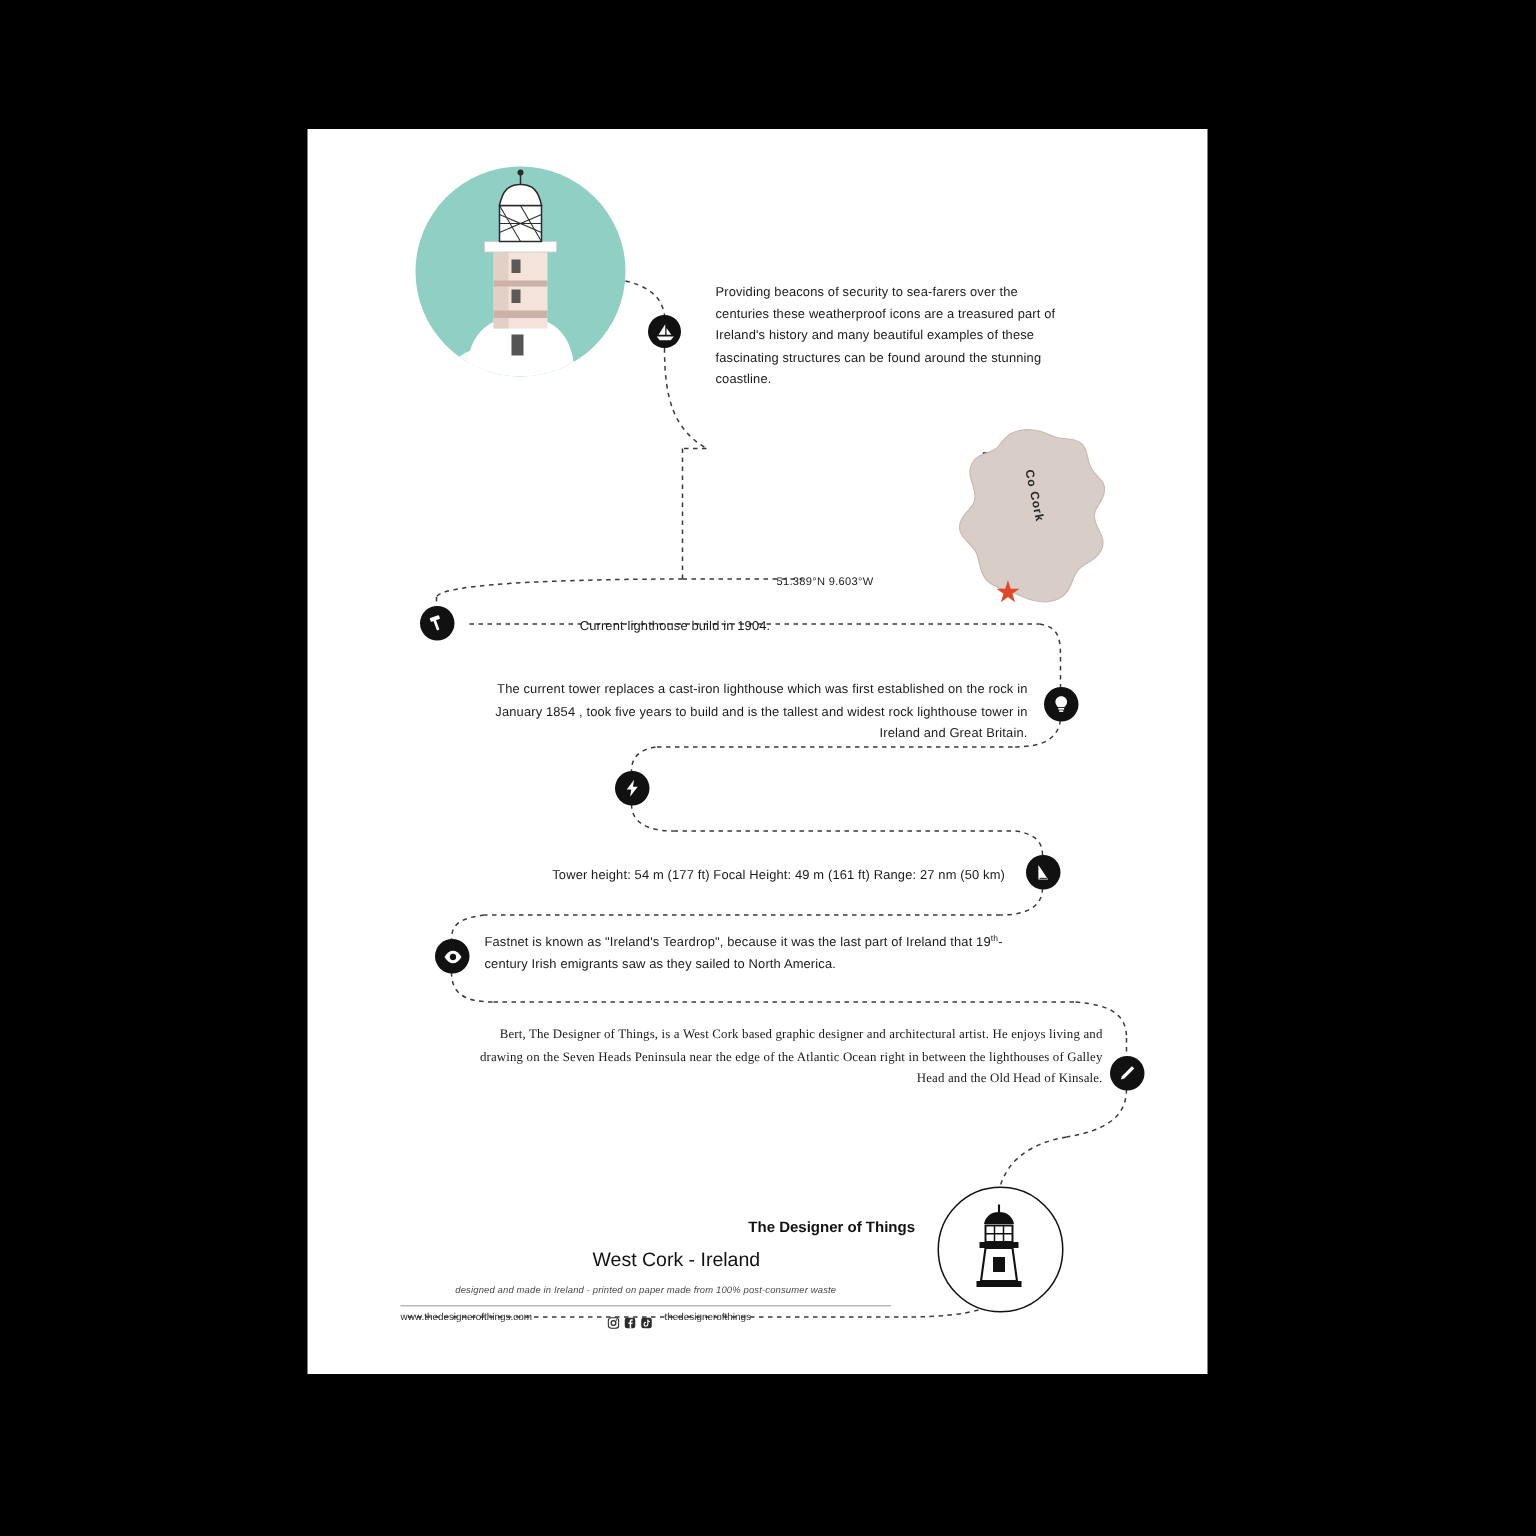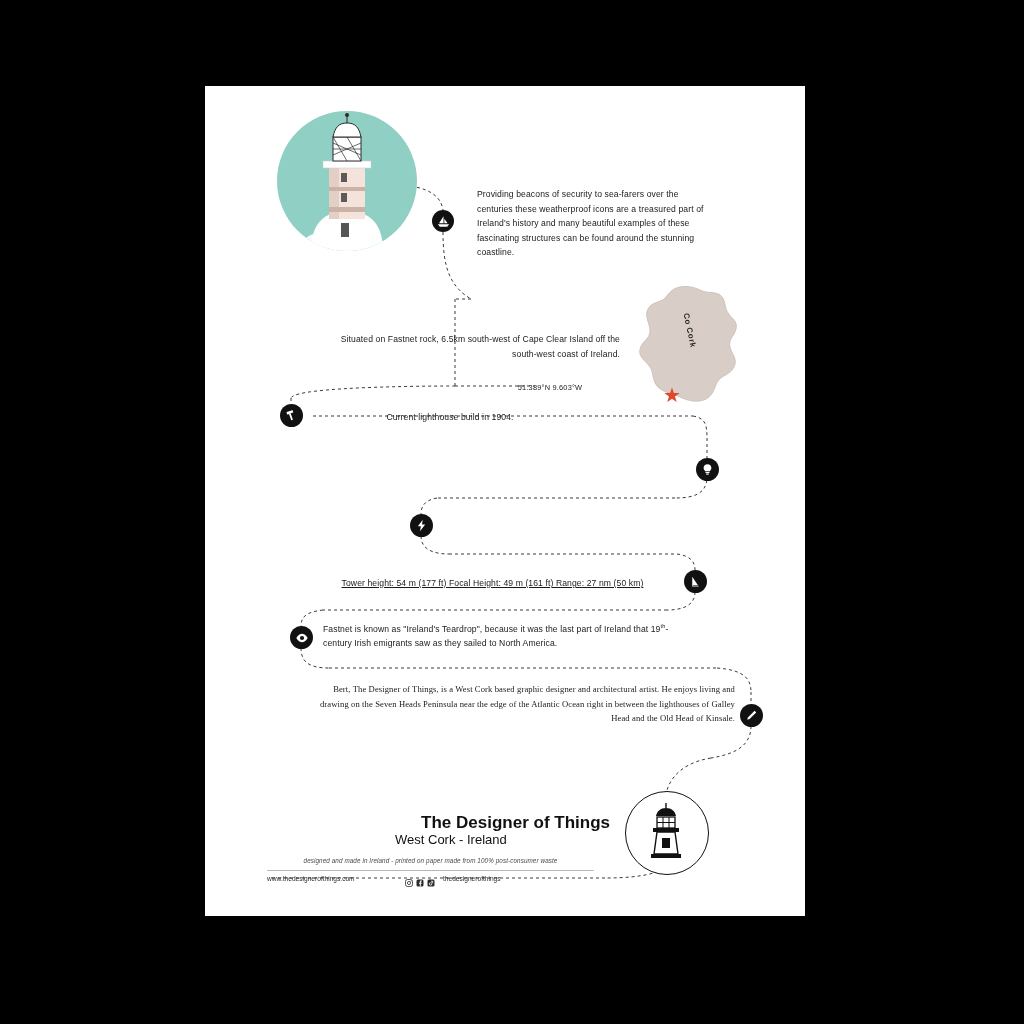--- a/index.html
+++ b/index.html
@@ -130,21 +130,21 @@
     letter-spacing: 0.2px;
   }
 
   
   #brand {
     position: absolute;
     left: 190px;
     top: 727px;
     width: 215px;
     text-align: right;
-    font-size: 17px;
+    font-size: 10px;
     font-weight: 700;
     color: #111;
   }
   #brand-sub {
     position: absolute;
     left: 190px;
     top: 746px;
     width: 215px;
     text-align: left;
     font-size: 13px;
@@ -310,53 +310,53 @@
         <path d="M44 8 C52 4 62 5 70 9 C78 13 84 10 90 14 C96 18 94 26 98 32
                  C102 38 108 40 106 48 C104 56 98 58 100 66 C102 74 108 78 104 86
                  C100 94 92 94 88 100 C84 106 84 114 76 118 C68 122 58 120 50 116
                  C42 112 34 112 28 106 C22 100 24 92 20 86 C16 80 8 76 10 68
                  C12 60 20 58 20 50 C20 42 14 36 18 28 C22 20 32 22 36 16 C39 12 41 10 44 8 Z" fill="#d9cdc7" stroke="#c8bab3" stroke-width="0.8"></path>
       </svg>
       <div id="cocork">Co Cork</div>
       <div id="star">★</div>
     </div>
 
-    <div class="txt" style="left:125px; top:246px; width:290px; text-align:right;">Situated on  Fastnet rock, 6.5km south-west of Cape Clear Island off the south-west coast of Ireland.</div>
 
     <div id="coords">51.389°N 9.603°W</div>
 
     <div class="badge" style="left:75px; top:318px; width:23px; height:23px;">
       <svg width="13" height="13" viewBox="0 0 16 16">
         <rect x="2" y="2.5" width="8" height="3.2" rx="0.6" fill="#ffffff" transform="rotate(-20 6 4)"></rect>
         <rect x="6" y="5" width="2.2" height="9" rx="0.8" fill="#ffffff" transform="rotate(-20 7 9)"></rect>
       </svg>
     </div>
     <div class="txt" style="left:115px; top:324px; width:260px; text-align:center;">Current lighthouse build in 1904.</div>
 
     <div class="badge" style="left:491px; top:372px; width:23px; height:23px;">
       <svg width="13" height="13" viewBox="0 0 16 16">
         <path d="M8 1.5 C10.8 1.5 12.8 3.6 12.8 6.2 C12.8 8 11.6 9.2 10.8 10.2 L5.2 10.2 C4.4 9.2 3.2 8 3.2 6.2 C3.2 3.6 5.2 1.5 8 1.5 Z" fill="#ffffff"></path>
         <rect x="5.6" y="11" width="4.8" height="1.4" fill="#ffffff"></rect>
         <rect x="6.3" y="13" width="3.4" height="1.3" fill="#ffffff"></rect>
       </svg>
     </div>
+    <div class="txt" style="left:118px; top:366px; width:362px; text-align:right;">The current tower replaces a cast-iron lighthouse which was first established on the rock in January 1854 , took five years to build and is the tallest and widest rock lighthouse tower in Ireland and Great Britain.</div>
 
     <div class="badge" style="left:205px; top:428px; width:23px; height:23px;">
       <svg width="13" height="13" viewBox="0 0 16 16">
         <path d="M9.5 1 L3.5 9 L7.2 9 L6.2 15 L12.5 6.8 L8.6 6.8 Z" fill="#ffffff"></path>
       </svg>
     </div>
 
     <div class="badge" style="left:479px; top:484px; width:23px; height:23px;">
       <svg width="13" height="13" viewBox="0 0 16 16">
         <path d="M4 2 L12 14 L4 14 Z" fill="#ffffff"></path>
         <line x1="5" y1="13" x2="11" y2="13" stroke="#111" stroke-width="0.8"></line>
       </svg>
     </div>
-    <div class="txt" style="left:110px; top:490px; width:355px; text-align:center;text-decoration:underline;">Tower height: 54 m (177 ft)  Focal Height: 49 m (161 ft)  Range: 27 nm (50 km)</div>
+    <div class="txt" style="left:110px; top:490px; width:355px; text-align:right;">Tower height: 54 m (177 ft)  Focal Height: 49 m (161 ft)  Range: 27 nm (50 km)</div>
 
     <div class="badge" style="left:85px; top:540px; width:23px; height:23px;">
       <svg width="14" height="14" viewBox="0 0 16 16">
         <path d="M1.5 8 C3.5 4.6 5.8 3.2 8 3.2 C10.2 3.2 12.5 4.6 14.5 8 C12.5 11.4 10.2 12.8 8 12.8 C5.8 12.8 3.5 11.4 1.5 8 Z" fill="#ffffff"></path>
         <circle cx="8" cy="8" r="2.4" fill="#111111"></circle>
       </svg>
     </div>
     <div class="txt" style="left:118px; top:533px; width:368px; text-align:left;"><span>Fastnet is known as "Ireland's Teardrop", because it was the last part of Ireland that 19</span><sup>th</sup><span>-century Irish emigrants saw as they sailed to North America.</span></div>
 
     <div class="badge" style="left:535px; top:618px; width:23px; height:23px;">

